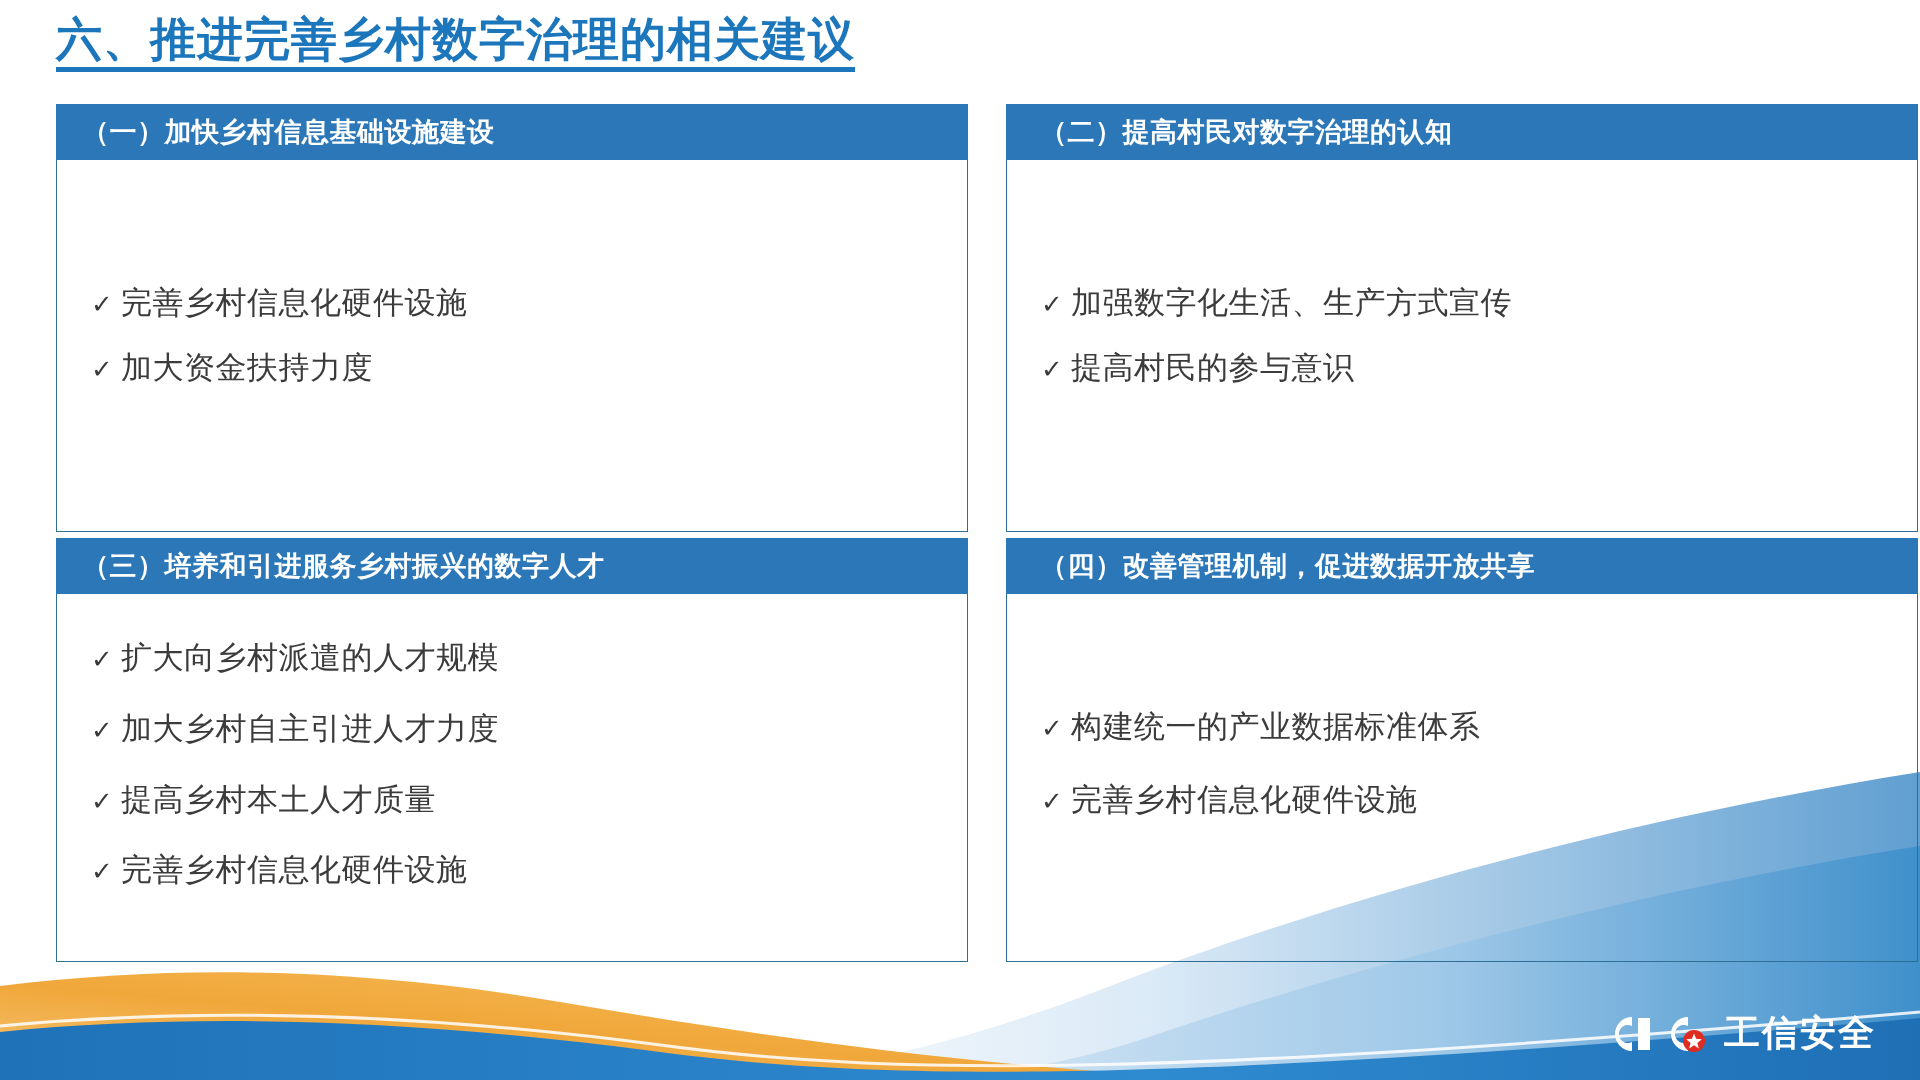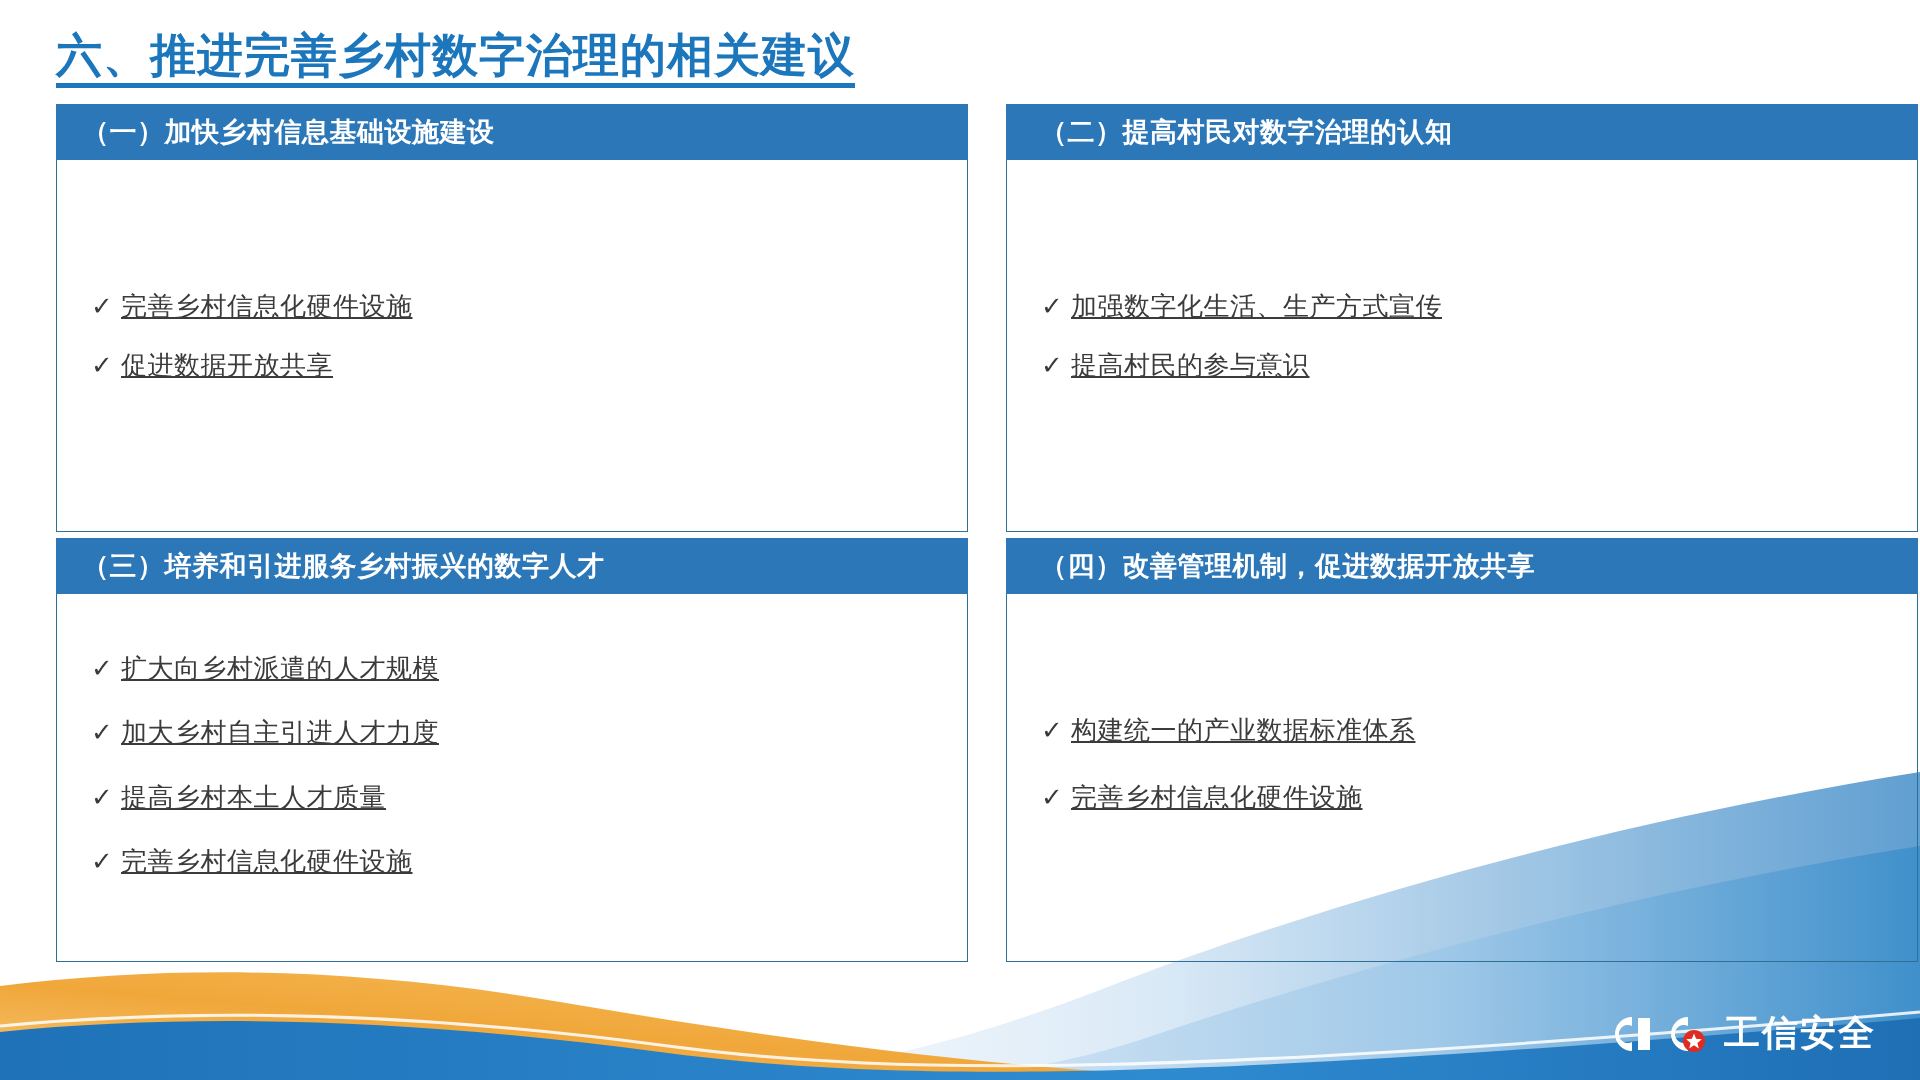--- a/index.html
+++ b/index.html
@@ -8,21 +8,21 @@
     background:#ffffff;
     font-family:"Liberation Sans","DejaVu Sans",sans-serif;
     overflow:hidden;position:relative;
   }
   .slide{position:absolute;inset:0;overflow:hidden;}
 
   
   .waves{position:absolute;left:0;bottom:0;width:1920px;height:330px;z-index:0;}
 
   
-  .title-wrap{position:absolute;left:56px;top:28px;width:1200px;height:62px;z-index:5;}
+  .title-wrap{position:absolute;left:56px;top:12px;width:1200px;height:62px;z-index:5;}
   .title{
     font-size:46px;line-height:54px;font-weight:bold;color:#1b76bc;
     letter-spacing:1px;white-space:nowrap;
     display:inline-block;
     border-bottom:5px solid #1b76bc;
     padding-bottom:1px;
   }
 
   
   .grid{position:absolute;left:56px;top:104px;width:1862px;height:890px;z-index:4;}
@@ -63,22 +63,22 @@
     display:flex;align-items:baseline;
     margin:0 0 22px 0;
   }
   .bullet:last-child{margin-bottom:0;}
   .tick{
     display:inline-block;width:46px;flex:0 0 46px;
     text-align:left;padding-left:16px;box-sizing:border-box;
     font-size:26px;color:#3a3a3a;line-height:1.25;
   }
   .btext{
-    font-size:26px;color:#3b3b3b;line-height:1.25;
-    letter-spacing:0.5px;white-space:nowrap;text-decoration:underline;
+    font-size:31px;color:#3b3b3b;line-height:1.25;
+    letter-spacing:0.5px;white-space:nowrap;
   }
 
   
   .panel.r1.c1 .bullet{margin-bottom:26px;}
   .panel.r1.c2 .bullet{margin-bottom:26px;}
   .panel.r2.c1 .bullet{margin-bottom:32px;}
   .panel.r2.c2 .bullet{margin-bottom:34px;}
 
   
   .logo{position:absolute;right:44px;bottom:22px;display:flex;align-items:center;z-index:9;justify-content:space-between;}
@@ -139,21 +139,21 @@
         <span class="panel-head-text">（一）加快乡村信息基础设施建设</span>
       </div>
       <div class="panel-body">
         <ul class="bullets">
           <li class="bullet">
             <span class="tick">✓</span>
             <span class="btext">完善乡村信息化硬件设施</span>
           </li>
           <li class="bullet">
             <span class="tick">✓</span>
-            <span class="btext">促进数据开放共享</span>
+            <span class="btext">加大资金扶持力度</span>
           </li>
         </ul>
       </div>
     </div>
 
     <div class="panel c2 r1">
       <div class="panel-head">
         <span class="panel-head-text">（二）提高村民对数字治理的认知</span>
       </div>
       <div class="panel-body">

